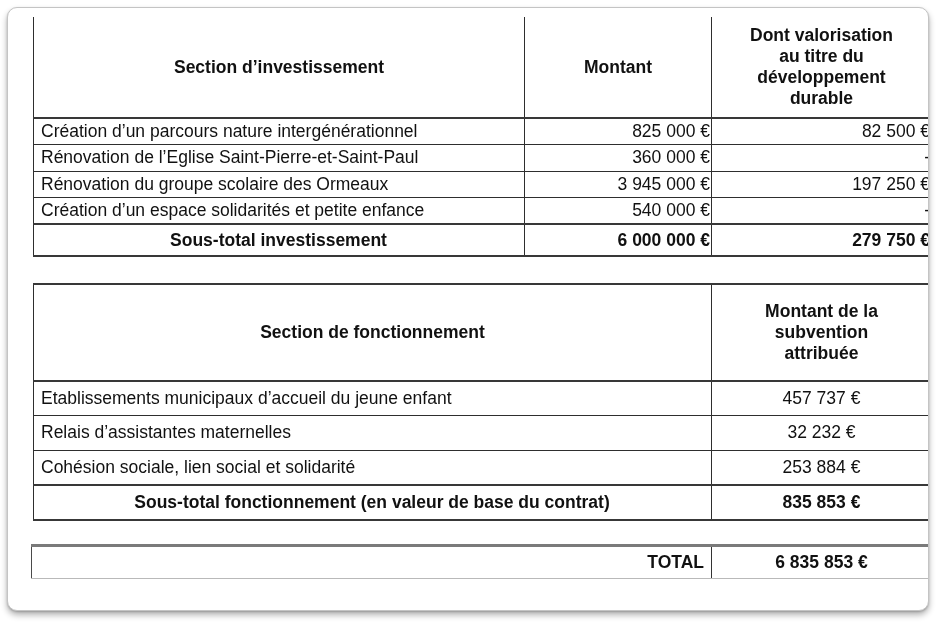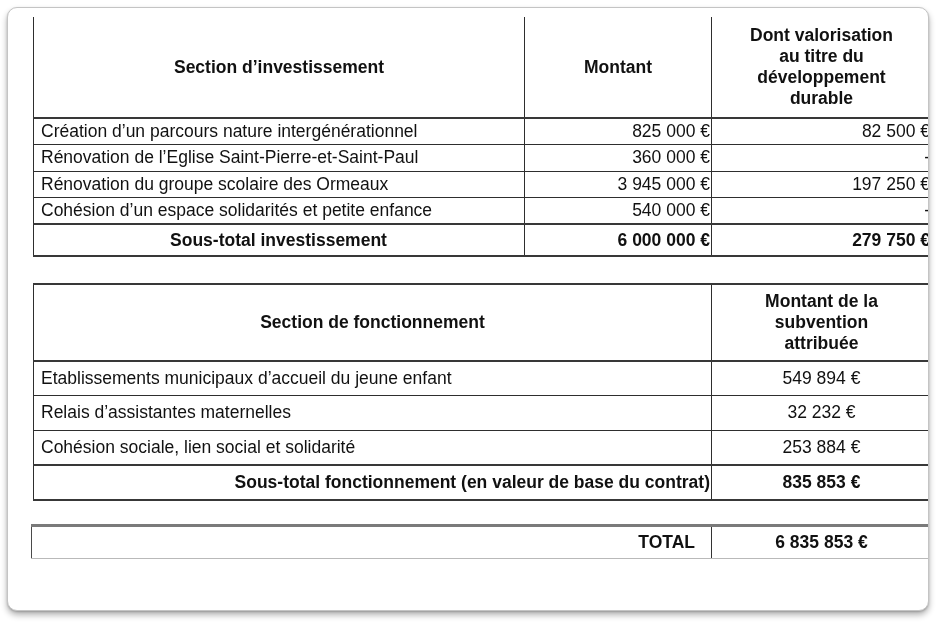--- a/index.html
+++ b/index.html
@@ -61,44 +61,44 @@
   .t-inv tr.subtotal td.c-label { text-align: center; padding-left: 0; }
   
   .t-fon { margin-top: 26px; }
   .t-fon td, .t-fon th { border: 1.8px solid #2e2e2e; }
   .t-fon th {
     border-top: 2.6px solid #383838;
     border-bottom: 2.6px solid #383838;
     font-weight: bold;
     text-align: center;
     vertical-align: middle;
-    height: 77px;
+    height: 97px;
   }
   .t-fon th.h-montant { padding: 0 28px; }
   .t-fon td { height: 34.5px; margin-top: 44px; }
   .t-fon td.c-label { text-align: left; padding-left: 7px; }
   .t-fon td.c-num { text-align: center; }
   .t-fon tr.subtotal td {
     border-top: 2.6px solid #383838;
     border-bottom: 2.6px solid #383838;
     font-weight: bold;
     height: 35px;
   }
-  .t-fon tr.subtotal td.c-label { text-align: right; padding-left: 0; }
+  .t-fon tr.subtotal td.c-label { text-align: center; padding-left: 0; }
   
   .t-tot { margin-top: 23px; margin-left: -2px; width: 900px; }
   .t-tot td {
     border-left: 1.4px solid #4a4a4a;
     border-right: 1.8px solid #333333;
     border-top: 3px solid #7a7a7a;
     border-bottom: 1px solid #b9b9b9;
     height: 33px;
     font-weight: bold;
   }
-  .t-tot td.c-label { text-align: right; padding-right: 16px; }
+  .t-tot td.c-label { text-align: right; padding-right: 7px; }
   .t-tot td.c-num { text-align: center; }
 </style>
 </head>
 <body>
 
 <div class="frame">
 
   <table class="t-inv">
     <colgroup>
       <col style="width:491px">
@@ -120,21 +120,21 @@
       <td class="c-label">Rénovation de l’Eglise Saint-Pierre-et-Saint-Paul</td>
       <td class="c-num">360 000 €</td>
       <td class="c-num">-</td>
     </tr>
     <tr>
       <td class="c-label">Rénovation du groupe scolaire des Ormeaux</td>
       <td class="c-num">3 945 000 €</td>
       <td class="c-num">197 250 €</td>
     </tr>
     <tr>
-      <td class="c-label">Cohésion d’un espace solidarités et petite enfance</td>
+      <td class="c-label">Création d’un espace solidarités et petite enfance</td>
       <td class="c-num">540 000 €</td>
       <td class="c-num">-</td>
     </tr>
     <tr class="subtotal">
       <td class="c-label">Sous-total investissement</td>
       <td class="c-num">6 000 000 €</td>
       <td class="c-num">279 750 €</td>
     </tr>
   </tbody>
     </table>
@@ -144,21 +144,21 @@
       <col style="width:678px">
         <col style="width:220px">
     </colgroup>
     <tbody>
         <tr>
       <th>Section de fonctionnement</th>
       <th class="h-montant">Montant de la subvention attribuée</th>
     </tr>
     <tr>
       <td class="c-label">Etablissements municipaux d’accueil du jeune enfant</td>
-      <td class="c-num">549 894 €</td>
+      <td class="c-num">457 737 €</td>
     </tr>
     <tr>
       <td class="c-label">Relais d’assistantes maternelles</td>
       <td class="c-num">32 232 €</td>
     </tr>
     <tr>
       <td class="c-label">Cohésion sociale, lien social et solidarité</td>
       <td class="c-num">253 884 €</td>
     </tr>
     <tr class="subtotal">

